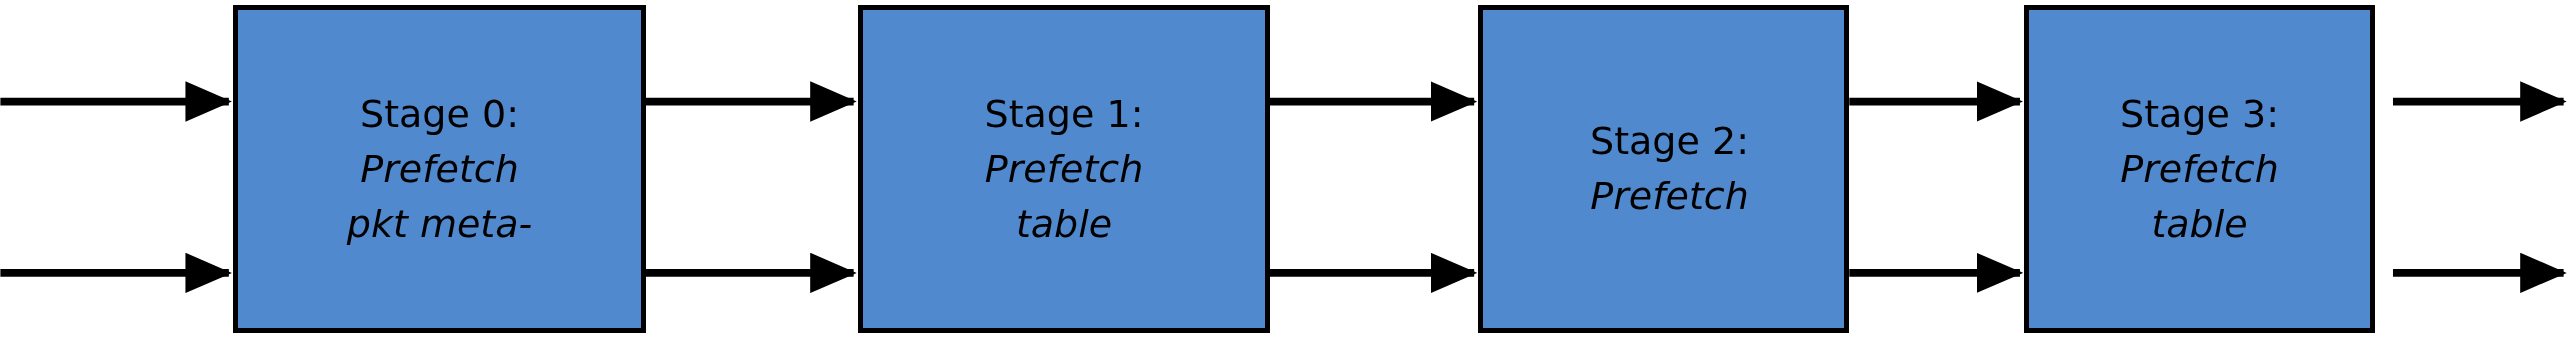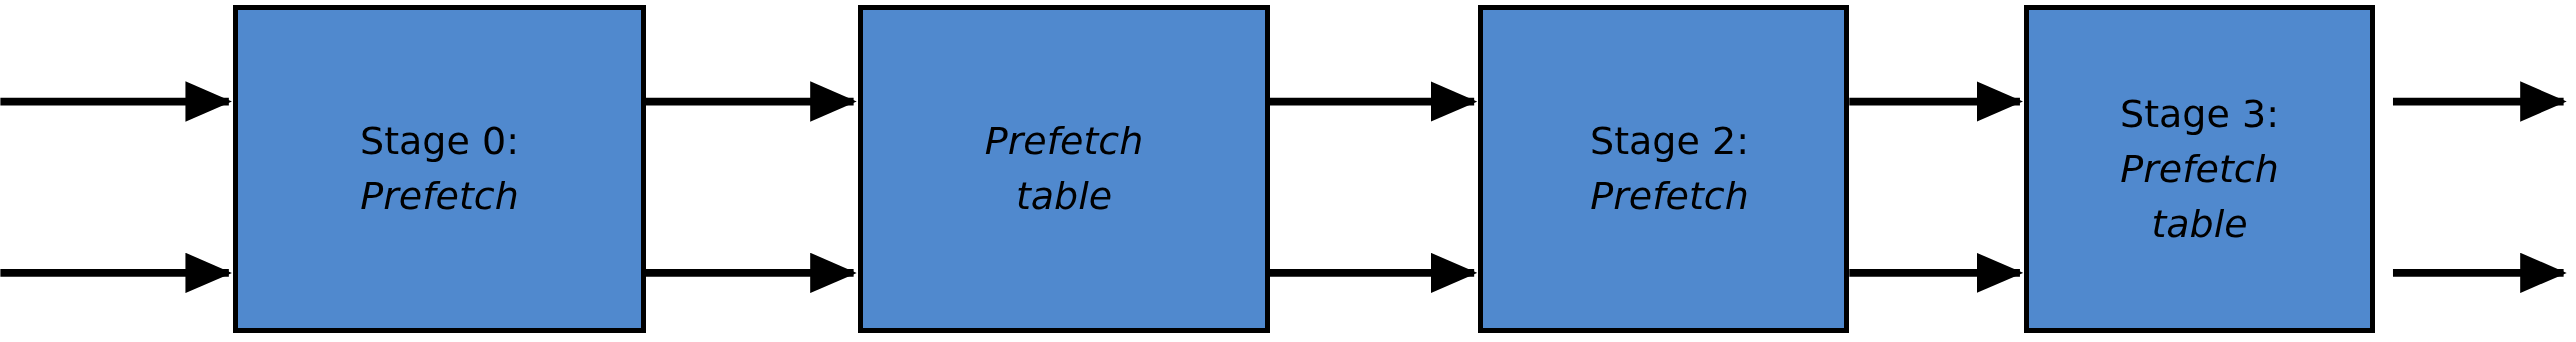--- a/index.html
+++ b/index.html
@@ -87,23 +87,25 @@
 
     <g>
       <line x1="3393" y1="144" x2="3635" y2="144" stroke="#000000" stroke-width="11" marker-end="url(#arrowhead)"></line>
       <line x1="3393" y1="387" x2="3635" y2="387" stroke="#000000" stroke-width="11" marker-end="url(#arrowhead)"></line>
     </g>
   </svg>
 
   <div class="stage-box" style="left:233px; top:5px; width:413px; height:328px;">
     <span class="stage-line title">Stage 0:</span>
     <span class="stage-line desc">Prefetch</span>
+    <span class="stage-line desc">pkt meta-</span>
   </div>
 
   <div class="stage-box" style="left:858px; top:5px; width:412px; height:328px;">
+    <span class="stage-line title">Stage 1:</span>
     <span class="stage-line desc">Prefetch</span>
     <span class="stage-line desc">table</span>
   </div>
 
   <div class="stage-box" style="left:1478px; top:5px; width:371px; height:328px;padding-left:12px;">
     <span class="stage-line title">Stage 2:</span>
     <span class="stage-line desc">Prefetch</span>
   </div>
 
   <div class="stage-box" style="left:2024px; top:5px; width:351px; height:328px;">

